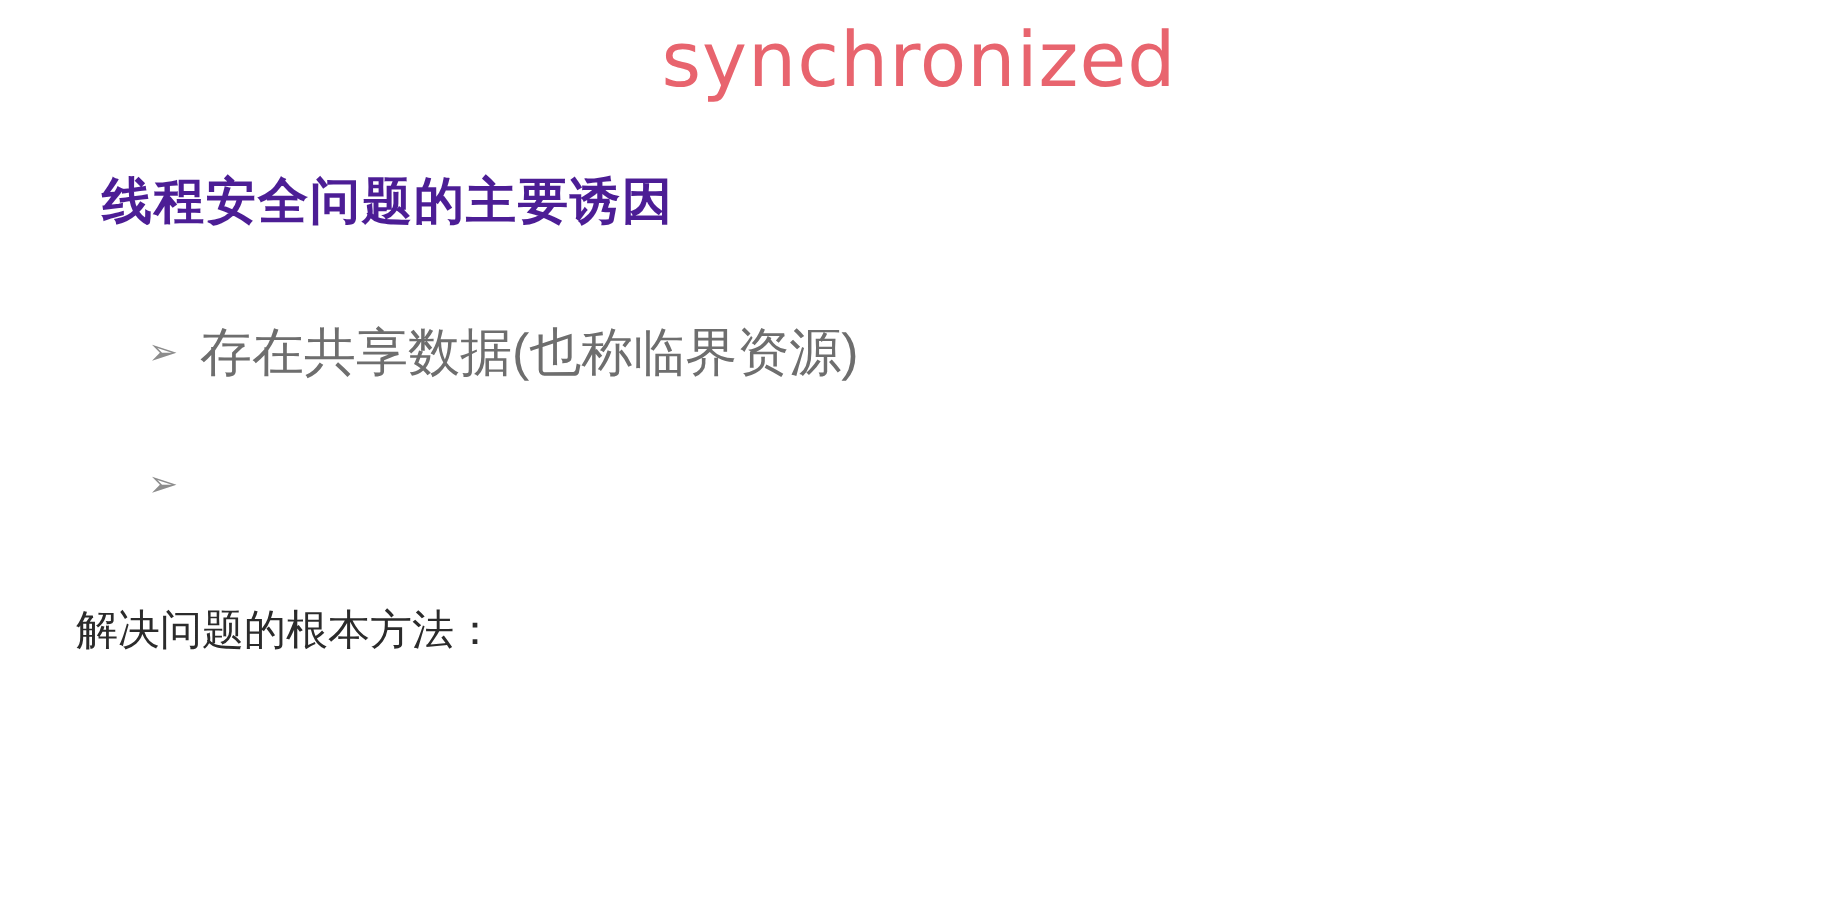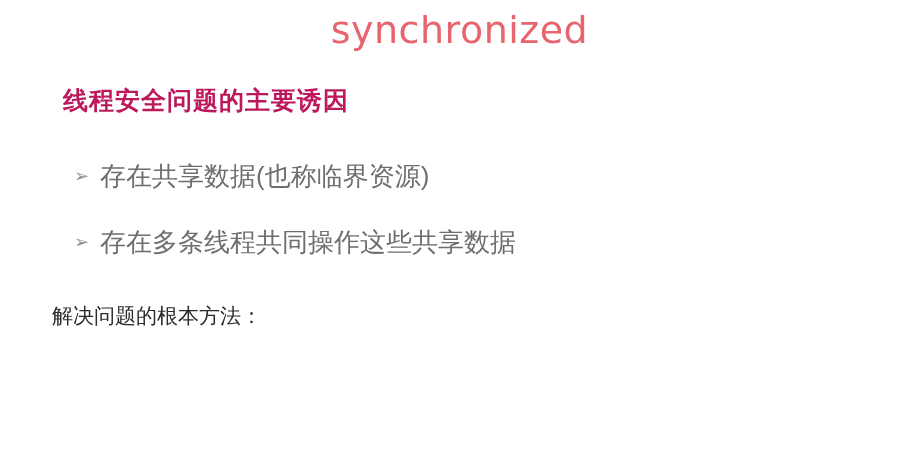--- a/index.html
+++ b/index.html
@@ -28,24 +28,24 @@
     text-align: center;
     font-size: 38px;
     font-weight: 400;
     color: #e8646e;
     letter-spacing: 0.5px;
     font-family: "DejaVu Sans", sans-serif;
   }
   .section-heading {
     position: absolute;
     top: 84px;
-    left: 63px;
+    left: 51px;
     font-size: 25px;
     font-weight: bold;
-    color: #be185d;
+    color: #4c1d95;
     letter-spacing: 1px;
   }
   .bullets {
     position: absolute;
     top: 162px;
     left: 74px;
     width: 800px;
   }
   .bullet-row {
     display: flex;
@@ -61,21 +61,21 @@
     text-align: left;
   }
   .bullet-text {
     font-size: 26px;
     color: #6e6e6e;
     line-height: 28px;
   }
   .para-block {
     position: absolute;
     top: 300px;
-    left: 52px;
+    left: 38px;
     width: 850px;
     color: #2b2b2b;
   }
   .para-line-1 {
     font-size: 21px;
     line-height: 32px;
   }
   .para-line-2 {
     font-size: 21px;
     line-height: 34px;
@@ -93,21 +93,20 @@
 
   <div class="bullets">
 
     <div class="bullet-row">
       <span class="bullet-marker">➢</span>
       <span class="bullet-text">存在共享数据(也称临界资源)</span>
     </div>
 
     <div class="bullet-row">
       <span class="bullet-marker">➢</span>
-      <span class="bullet-text">存在多条线程共同操作这些共享数据</span>
     </div>
 
   </div>
 
   <div class="para-block">
     <div class="para-line-1">解决问题的根本方法：</div>
   </div>
 
 </div>
 

